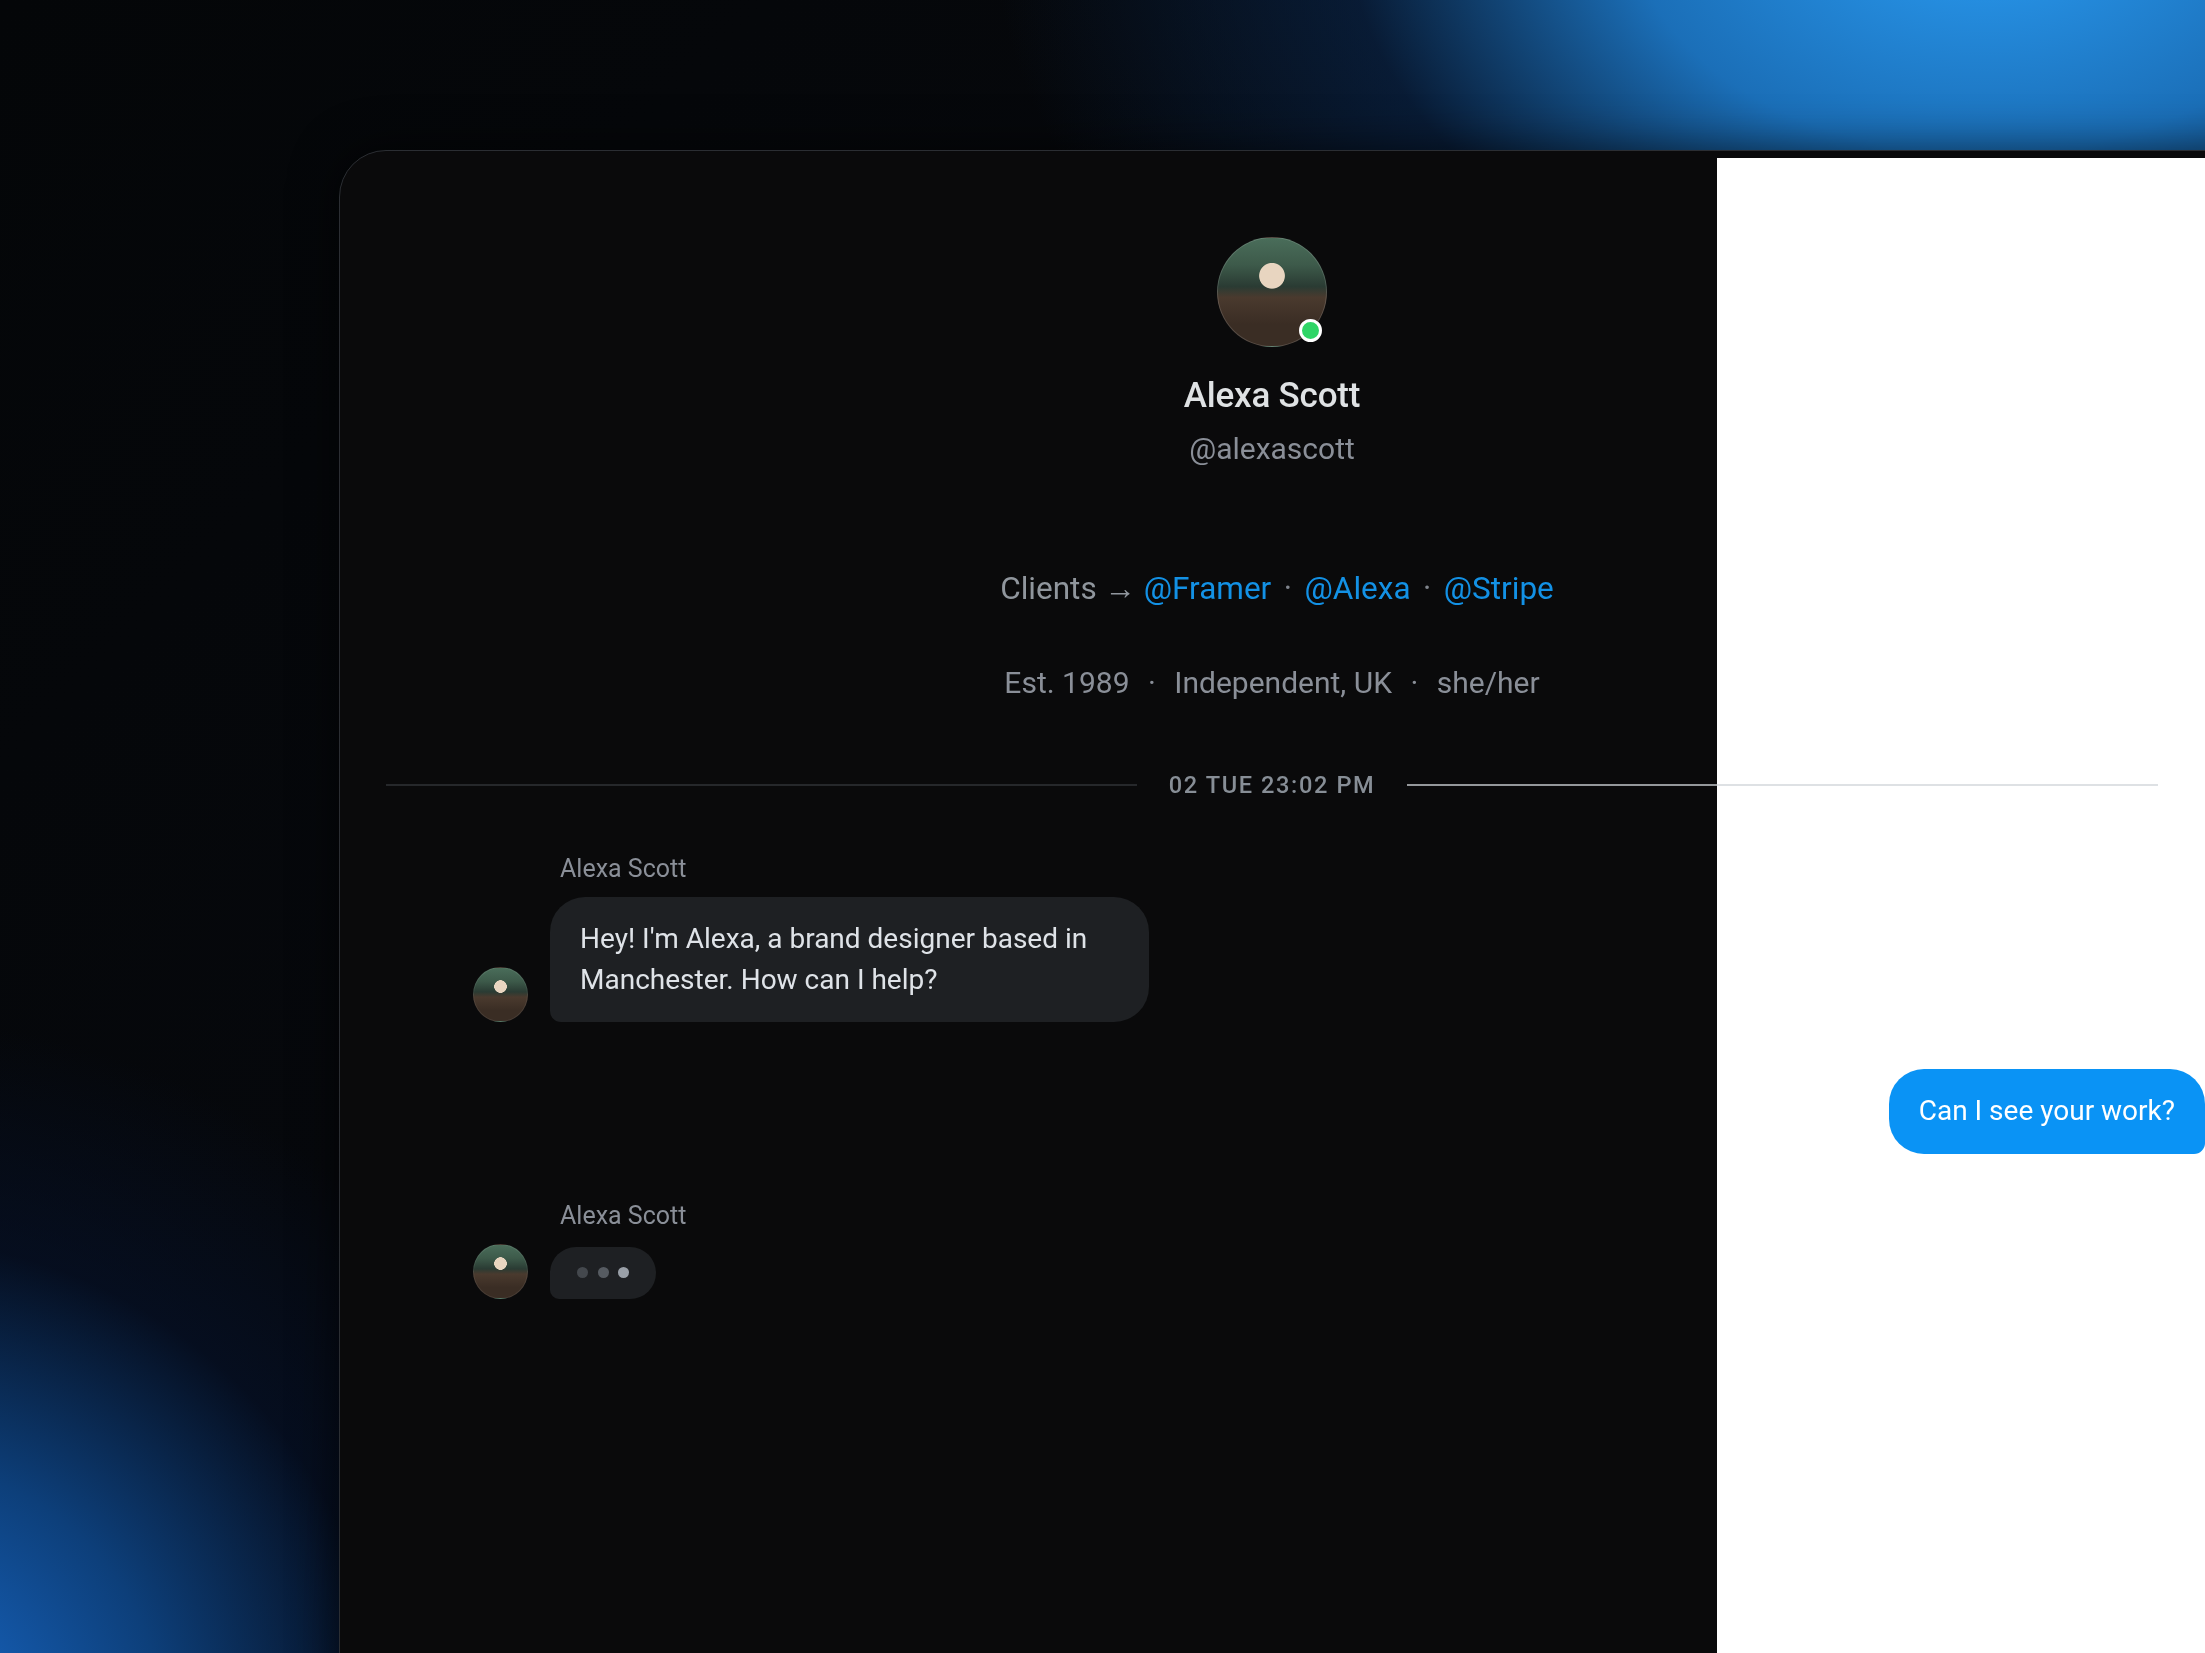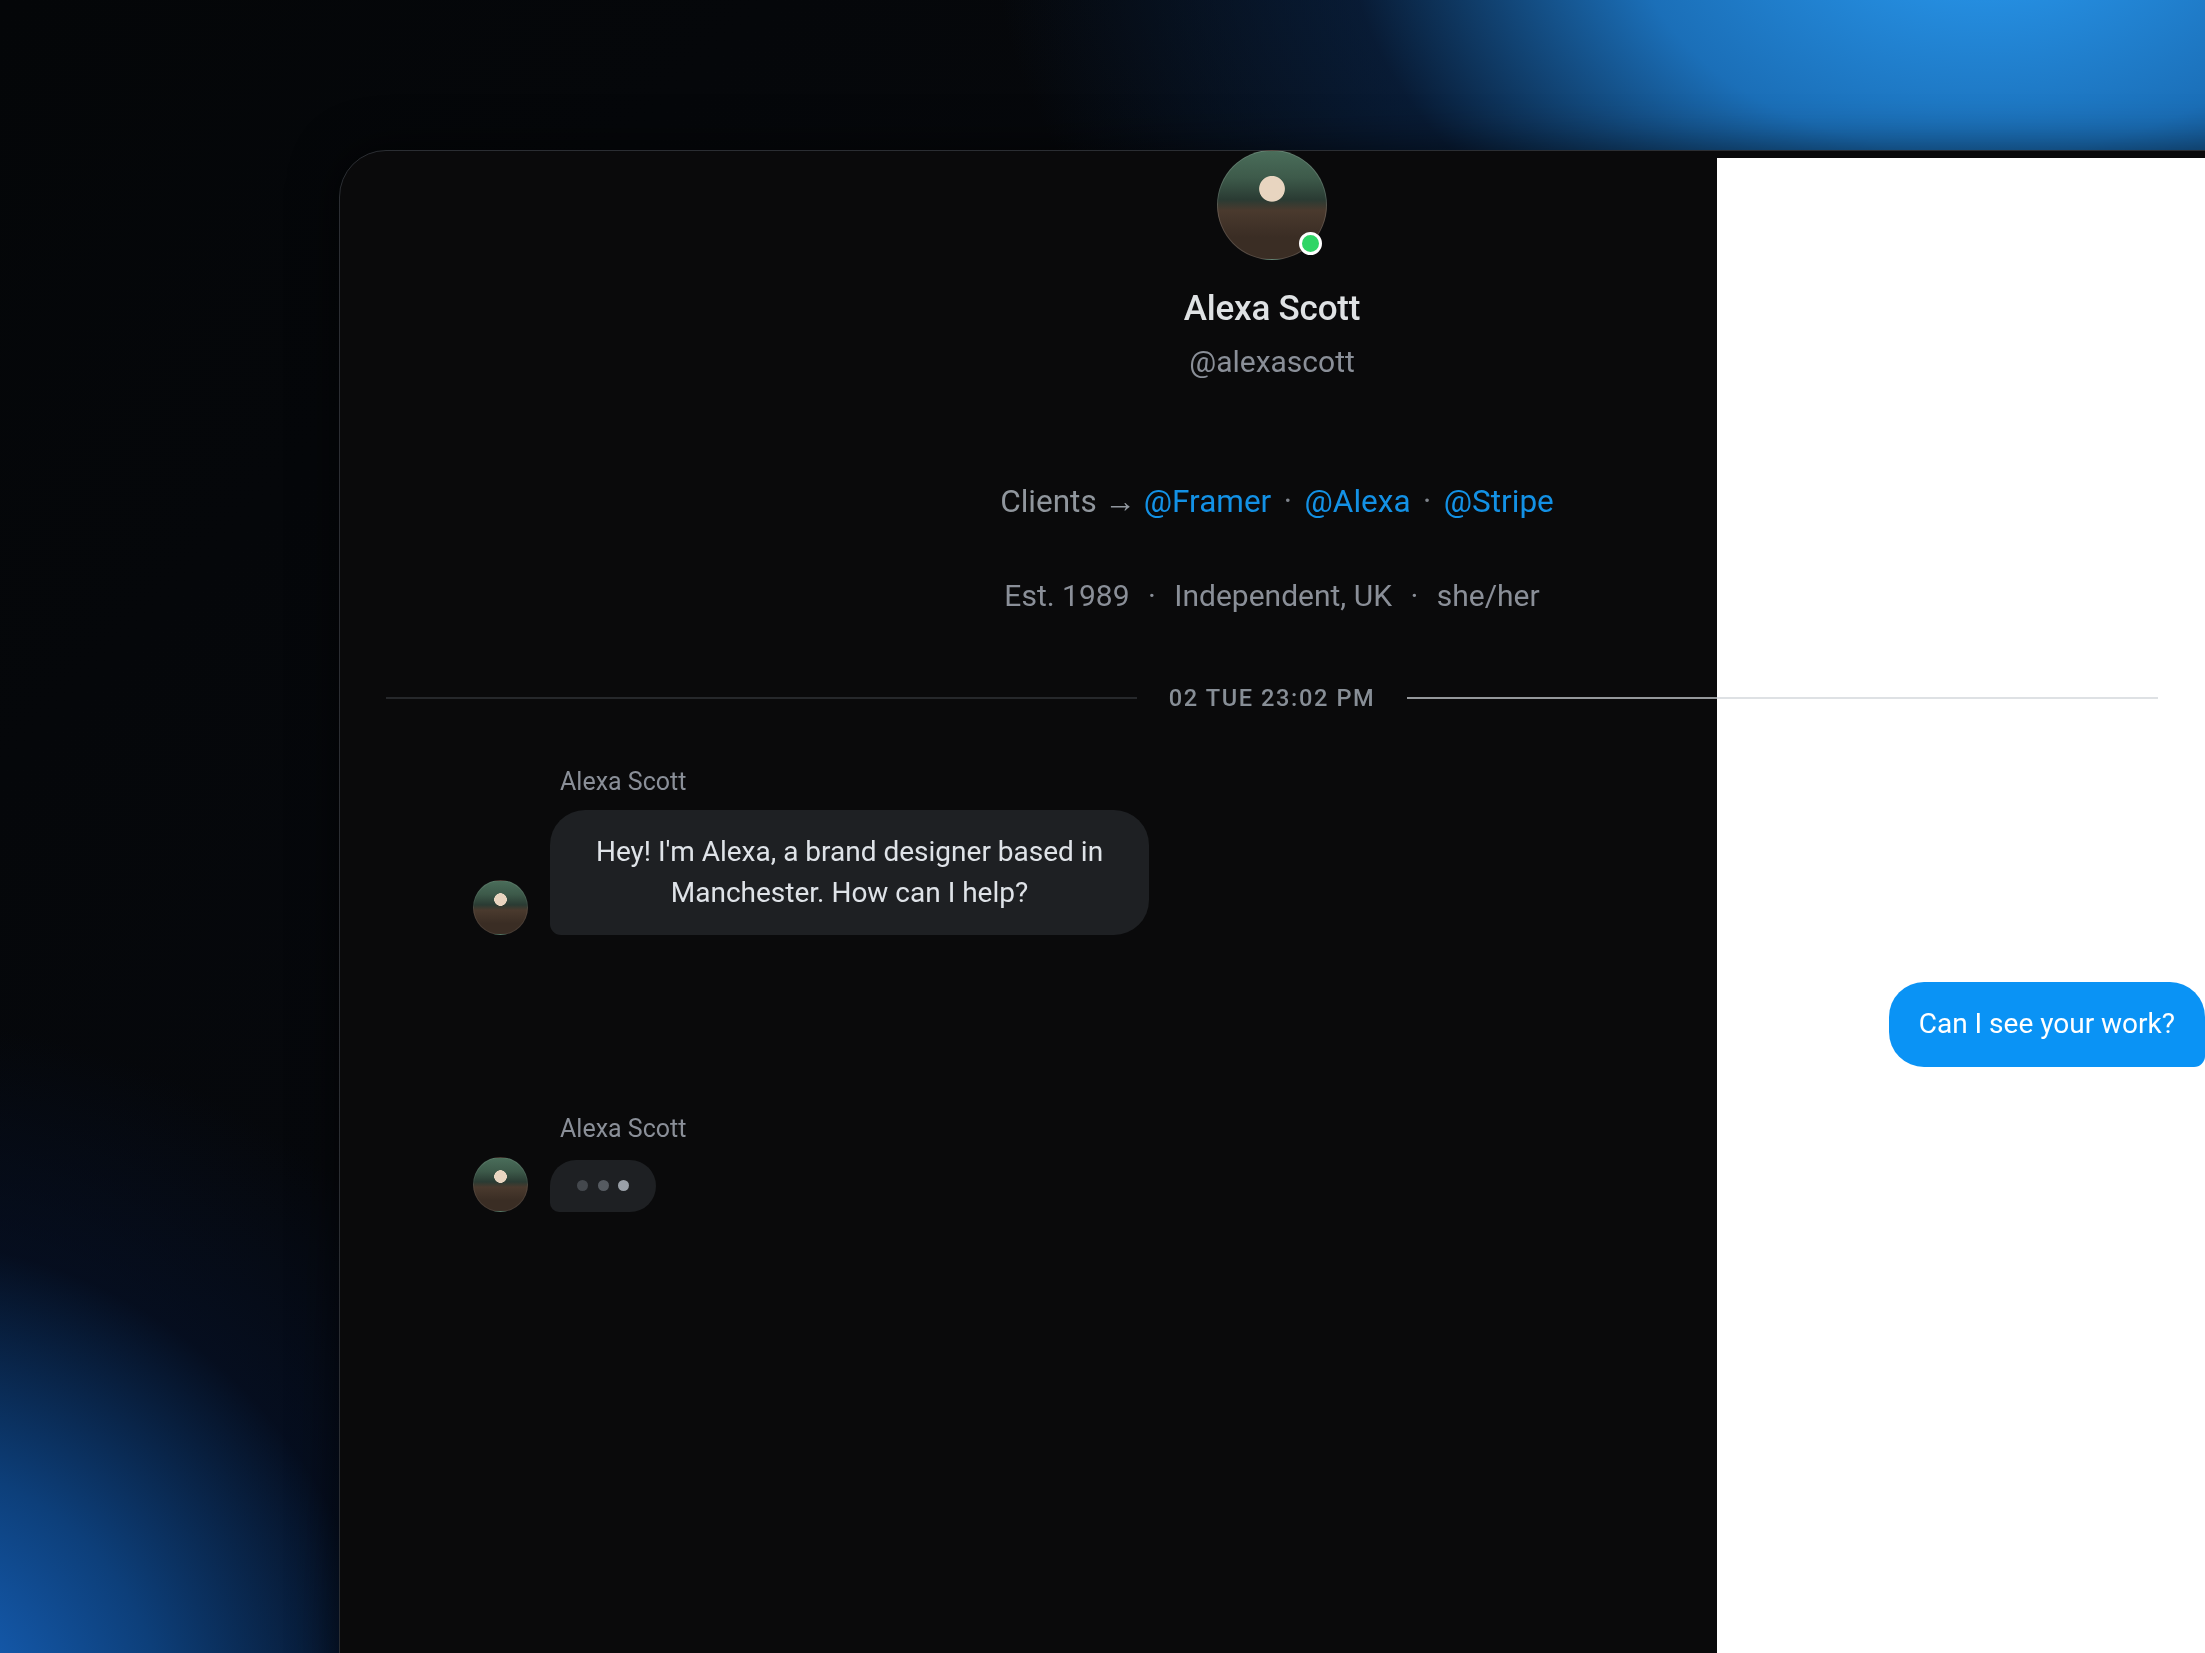--- a/index.html
+++ b/index.html
@@ -50,20 +50,21 @@
       background: #ffffff;
     }
 
     
     .content {
       position: absolute;
       left: 339px;
       top: 150px;
       right: 0;
       bottom: 0;
+      padding-top: 87px;
     }
 
     
     .profile {
       display: flex;
       flex-direction: column;
       align-items: center;
       gap: 4.7px;
     }
 
@@ -195,21 +196,20 @@
       max-width: 599px;
       padding: 22px 30px;
       border-radius: 35px;
       font-size: 28px;
       line-height: 1.45;
     }
     .bubble.incoming {
       background: #1e2023;
       color: #dfe3e8;
       border-bottom-left-radius: 11px;
-      text-align: center;
     }
     .bubble.outgoing {
       background: #0a93f5;
       color: #ffffff;
       border-bottom-right-radius: 11px;
       margin-right: -47px; 
     }
 
     .typing {
       display: inline-flex;

